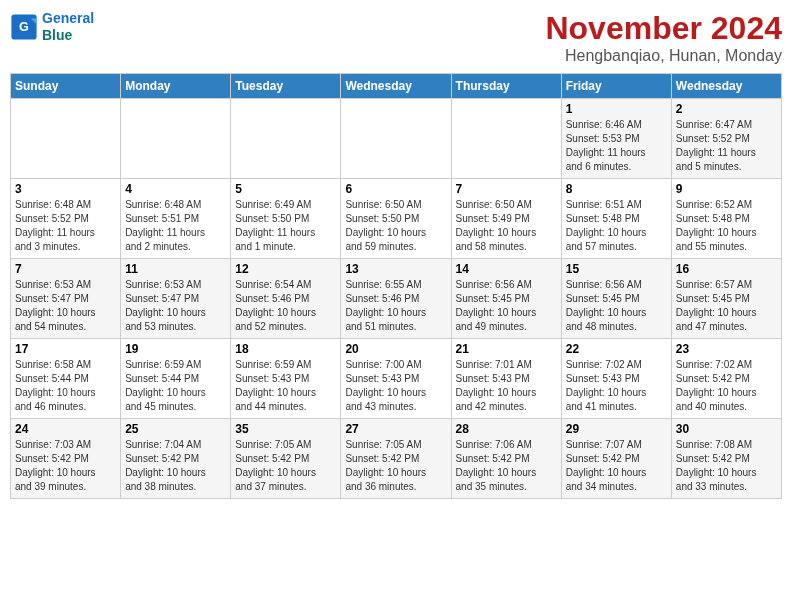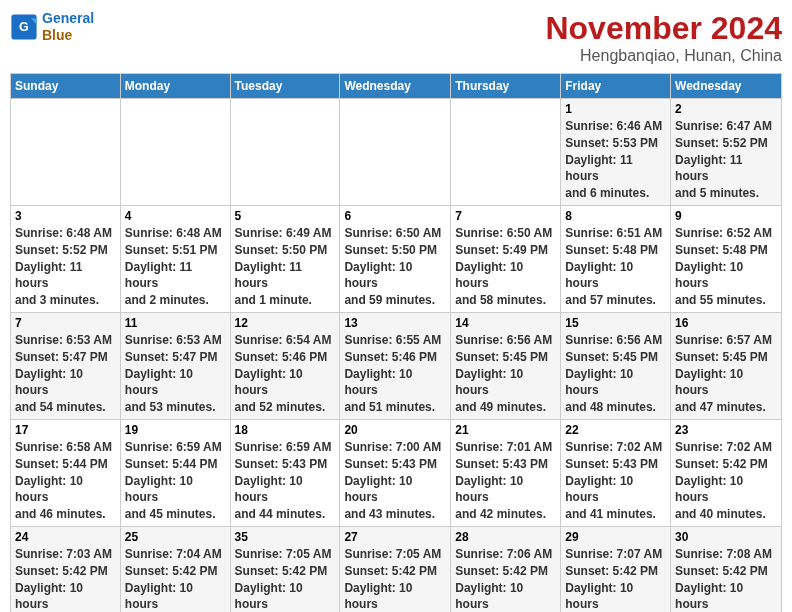--- a/index.html
+++ b/index.html
@@ -72,47 +72,46 @@
     }
     tbody tr:nth-child(odd) td {
       background: #f5f5f5;
     }
     .day-number {
       font-weight: bold;
       font-size: 12px;
       margin-bottom: 2px;
     }
     .day-info {
-      font-size: 12px;
+      font-size: 10px;
       color: #333;
       line-height: 1.4;
-      font-weight: bold;
     }
     td.empty {
       background: #fff !important;
     }
   </style>
 </head>
 <body>
 
 <div class="header">
   <div class="logo">
     <svg class="logo-icon" viewBox="0 0 40 40">
       <rect x="2" y="2" width="36" height="36" rx="4" fill="#1a6fc4"></rect>
       <text x="20" y="26" text-anchor="middle" fill="white" font-size="18" font-weight="bold" font-family="Arial">G</text>
       <polygon points="30,8 38,8 38,16" fill="#4aade8"></polygon>
     </svg>
     <div class="logo-text">
       <div><span>General</span></div>
-      <div><span style="color:#a16207">Blue</span></div>
+      <div><span style="color:#0f766e">Blue</span></div>
     </div>
   </div>
   <div class="title-block">
     <h1>November 2024</h1>
-    <h2>Hengbanqiao, Hunan, China</h2>
+    <h2>Hengbanqiao, Hunan, Monday</h2>
   </div>
 </div>
 
 <table>
   <thead>
     <tr>
     <th>Sunday</th>
         <th>Monday</th>
         <th>Tuesday</th>
         <th>Wednesday</th>

